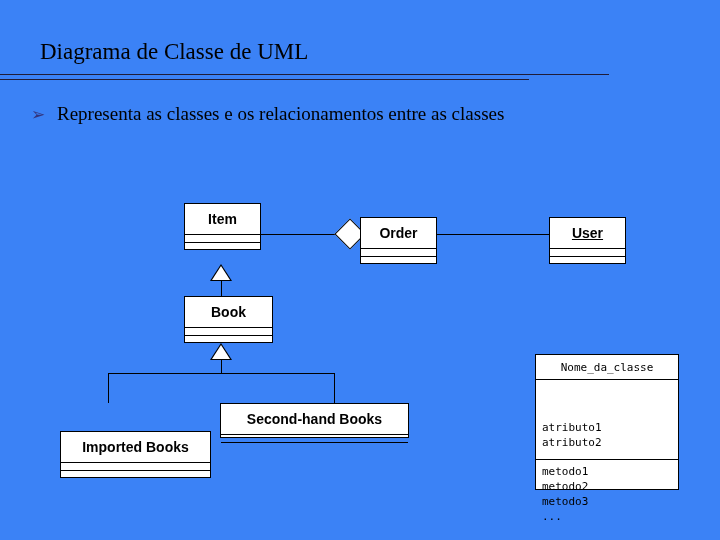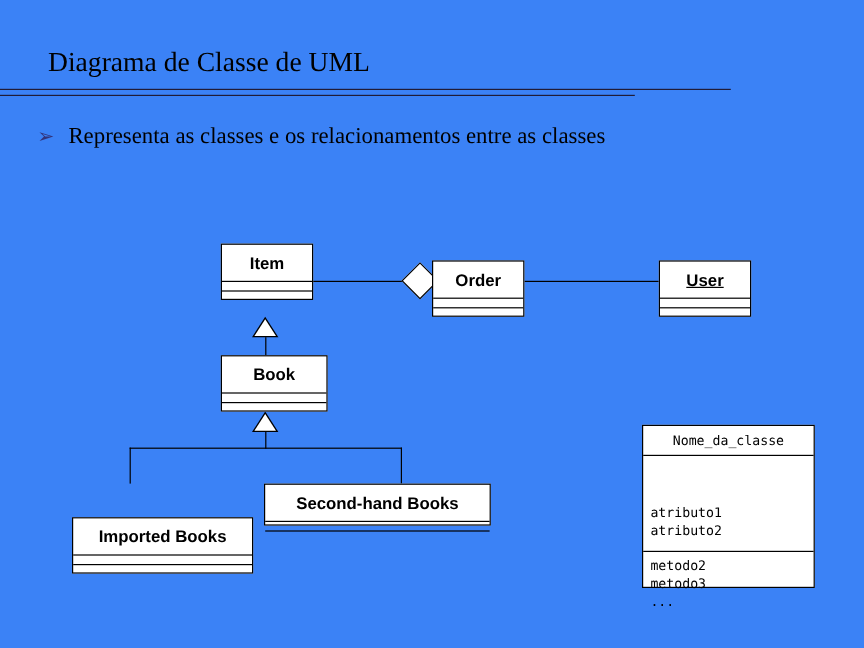--- a/index.html
+++ b/index.html
@@ -236,19 +236,20 @@
     <div class="uml-compartment"></div>
   </div>
 
   <div id="legend-class">
     <div id="legend-name">Nome_da_classe</div>
     <div id="legend-attrs">
       <div class="legend-line">atributo1</div>
       <div class="legend-line">atributo2</div>
     </div>
     <div id="legend-methods">
+      <div class="legend-line">metodo1</div>
       <div class="legend-line">metodo2</div>
       <div class="legend-line">metodo3</div>
       <div class="legend-line">...</div>
     </div>
   </div>
 
 </div>
 
 </body></html>

